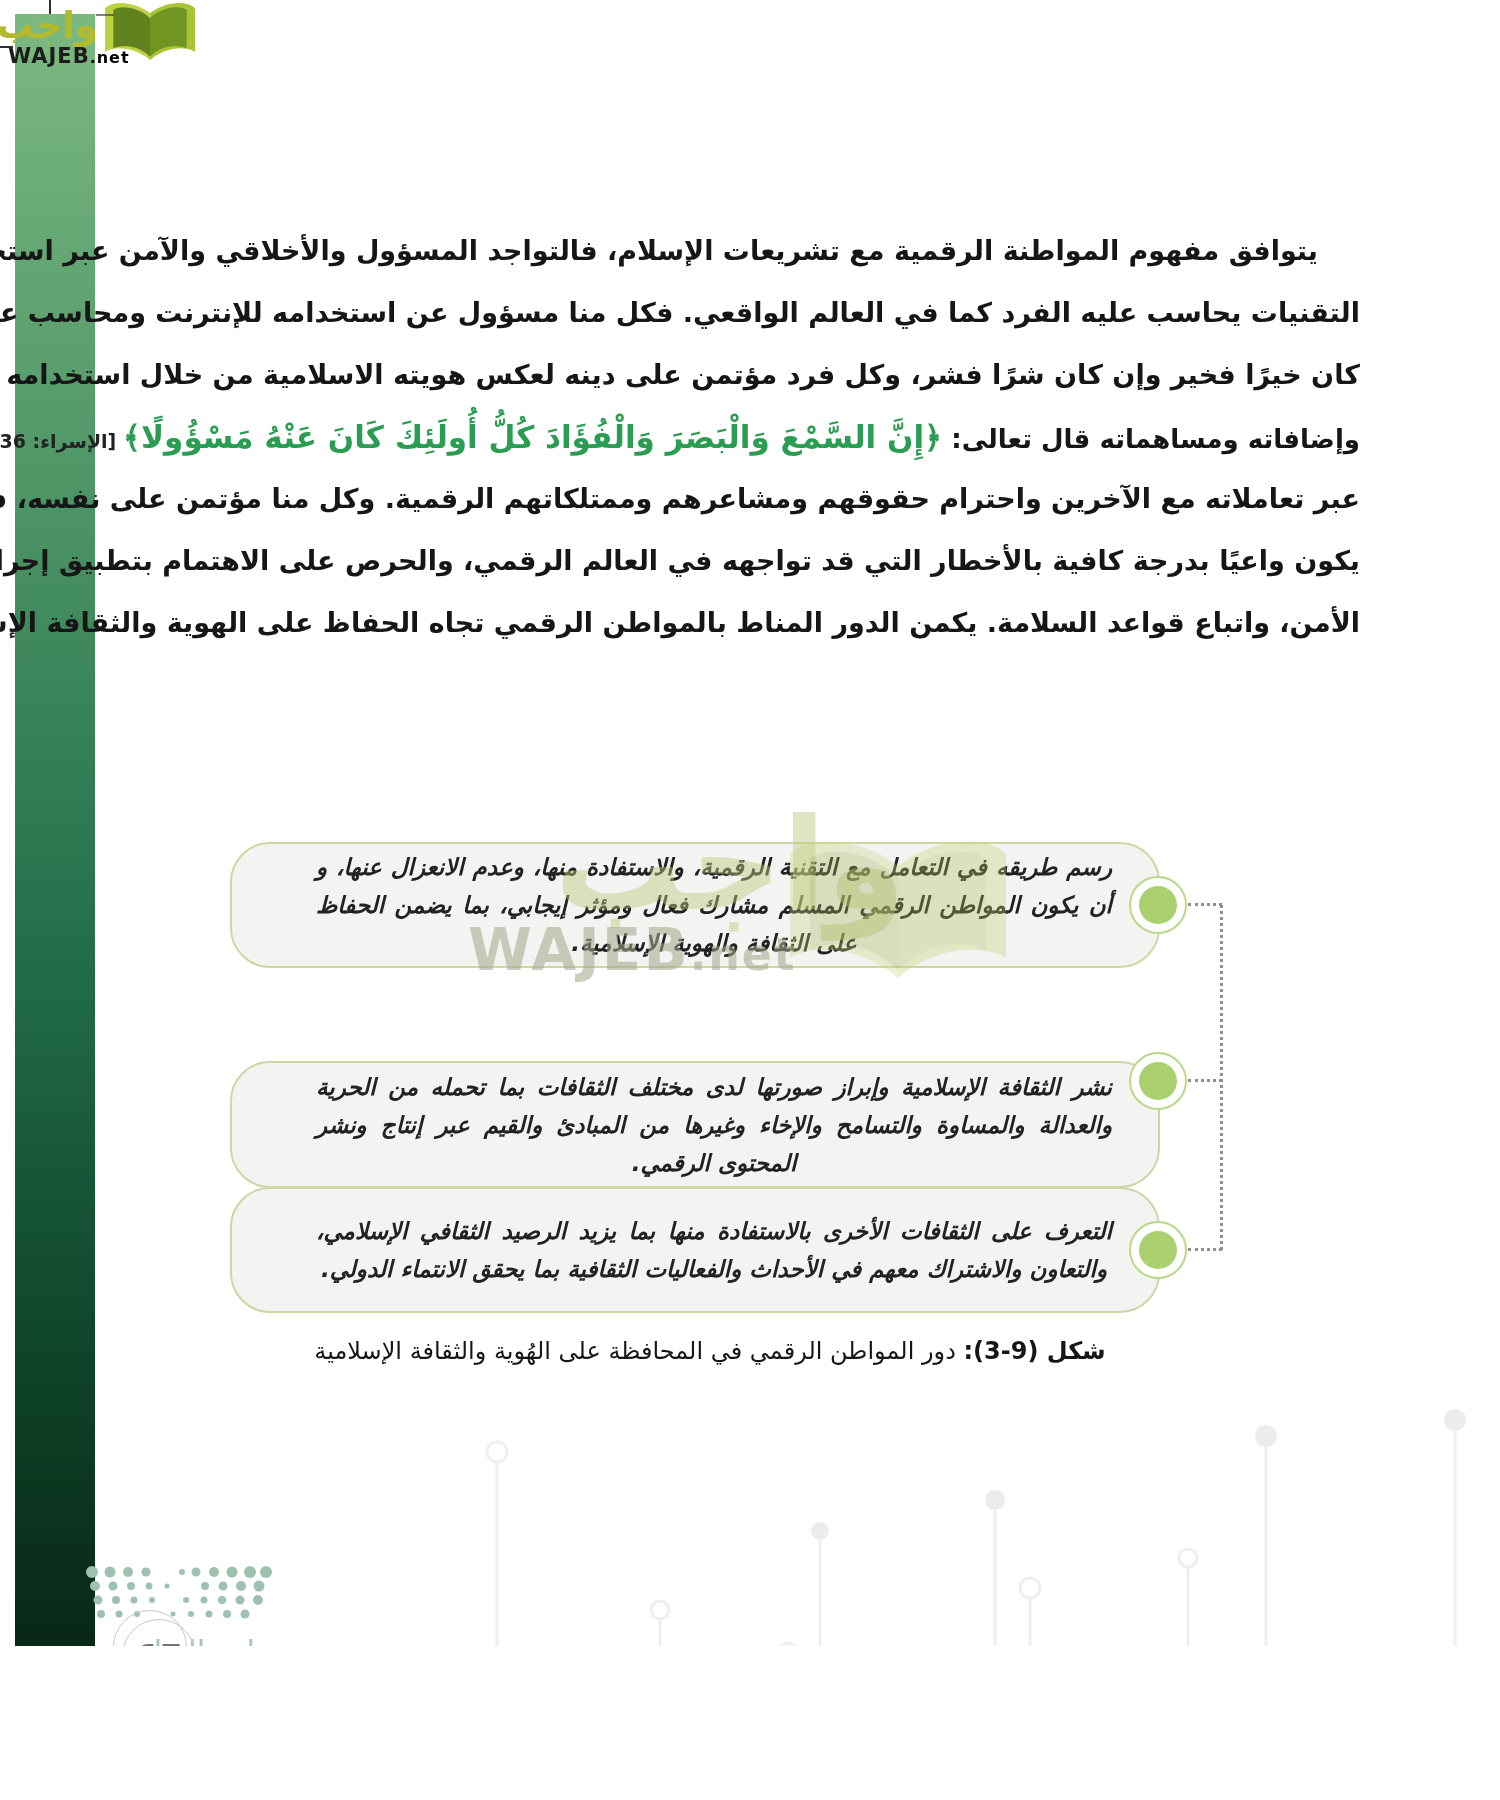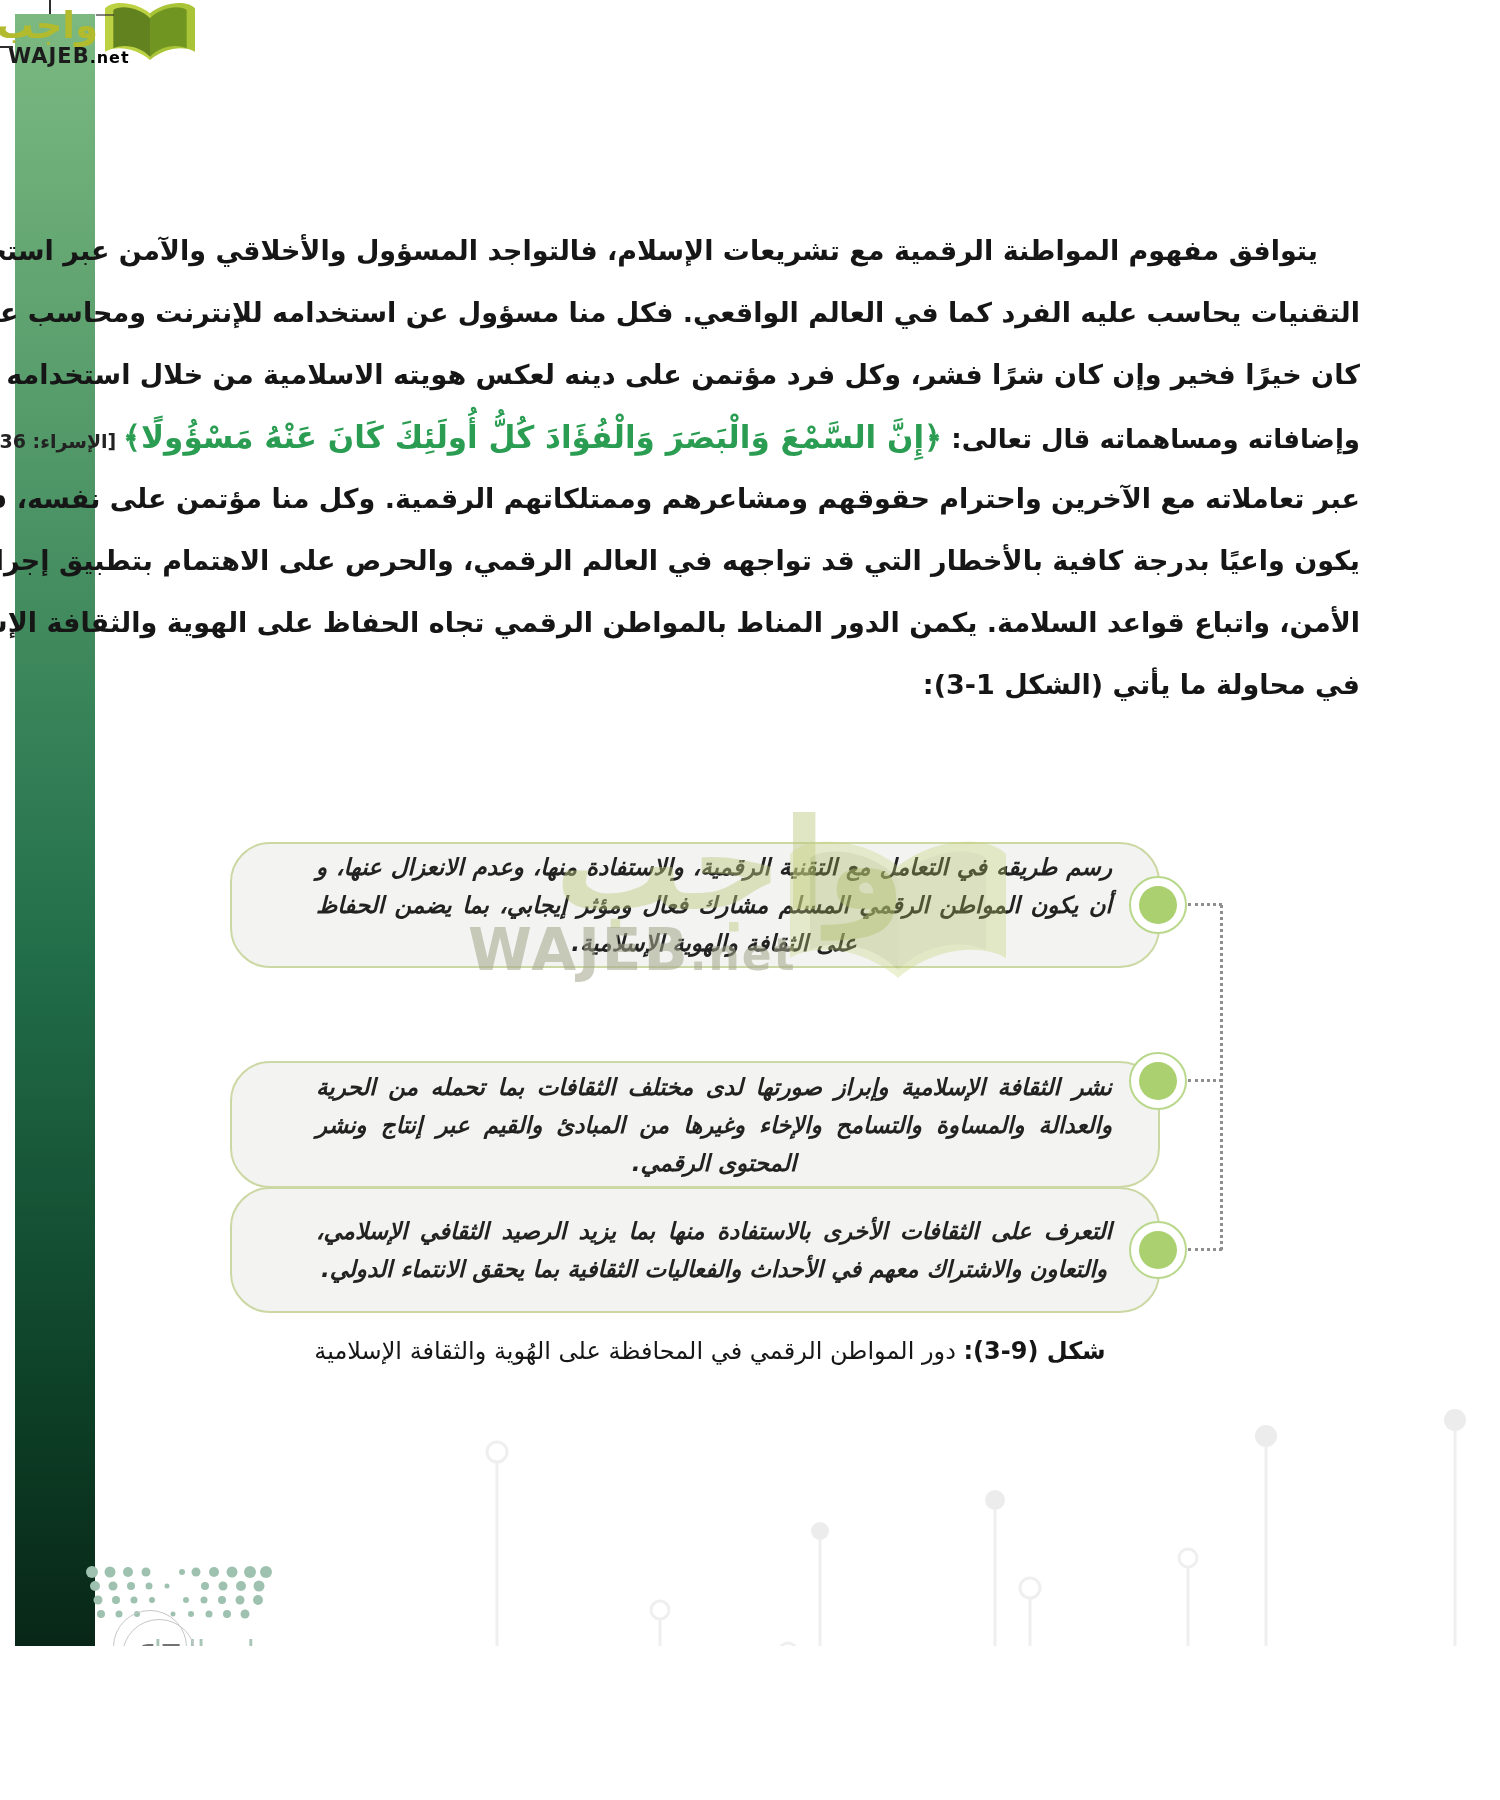--- a/index.html
+++ b/index.html
@@ -118,21 +118,20 @@
   <div class="cropmark" style="left:96px;top:14px;width:18px;height:2px;opacity:.6;"></div>
 
   <div class="para">
     <div class="pline first">يتوافق مفهوم المواطنة الرقمية مع تشريعات الإسلام، فالتواجد المسؤول والأخلاقي والآمن عبر استخدام</div>
     <div class="pline">التقنيات يحاسب عليه الفرد كما في العالم الواقعي. فكل منا مسؤول عن استخدامه للإنترنت ومحاسب عليه إن</div>
     <div class="pline">كان خيرًا فخير وإن كان شرًا فشر، وكل فرد مؤتمن على دينه لعكس هويته الاسلامية من خلال استخدامه وبحثه</div>
     <div class="pline" style="font-size:26px;"><span>وإضافاته ومساهماته قال تعالى: </span><span class="verse">﴿إِنَّ السَّمْعَ وَالْبَصَرَ وَالْفُؤَادَ كُلُّ أُولَئِكَ كَانَ عَنْهُ مَسْؤُولًا﴾</span><span class="verse-ref"> [الإسراء: 36]،</span></div>
     <div class="pline">عبر تعاملاته مع الآخرين واحترام حقوقهم ومشاعرهم وممتلكاتهم الرقمية. وكل منا مؤتمن على نفسه، فيجب أن</div>
     <div class="pline">يكون واعيًا بدرجة كافية بالأخطار التي قد تواجهه في العالم الرقمي، والحرص على الاهتمام بتطبيق إجراءات</div>
     <div class="pline">الأمن، واتباع قواعد السلامة. يكمن الدور المناط بالمواطن الرقمي تجاه الحفاظ على الهوية والثقافة الإسلامية</div>
-    <div class="pline last">في محاولة ما يأتي (الشكل 1-3):</div>
   </div>
 
   <div class="fbox" style="top:842px;height:126px;">
     <div class="btxt">رسم طريقه في التعامل مع التقنية الرقمية، والاستفادة منها، وعدم الانعزال عنها، و أن يكون المواطن الرقمي المسلم مشارك فعال ومؤثر إيجابي، بما يضمن الحفاظ على الثقافة والهوية الإسلامية.</div>
   </div>
   <div class="fbox" style="top:1061px;height:127px;">
     <div class="btxt">نشر الثقافة الإسلامية وإبراز صورتها لدى مختلف الثقافات بما تحمله من الحرية والعدالة والمساوة والتسامح والإخاء وغيرها من المبادئ والقيم عبر إنتاج ونشر المحتوى الرقمي.</div>
   </div>
   <div class="fbox" style="top:1187px;height:126px;">
     <div class="btxt">التعرف على الثقافات الأخرى بالاستفادة منها بما يزيد الرصيد الثقافي الإسلامي، والتعاون والاشتراك معهم في الأحداث والفعاليات الثقافية بما يحقق الانتماء الدولي.</div>

